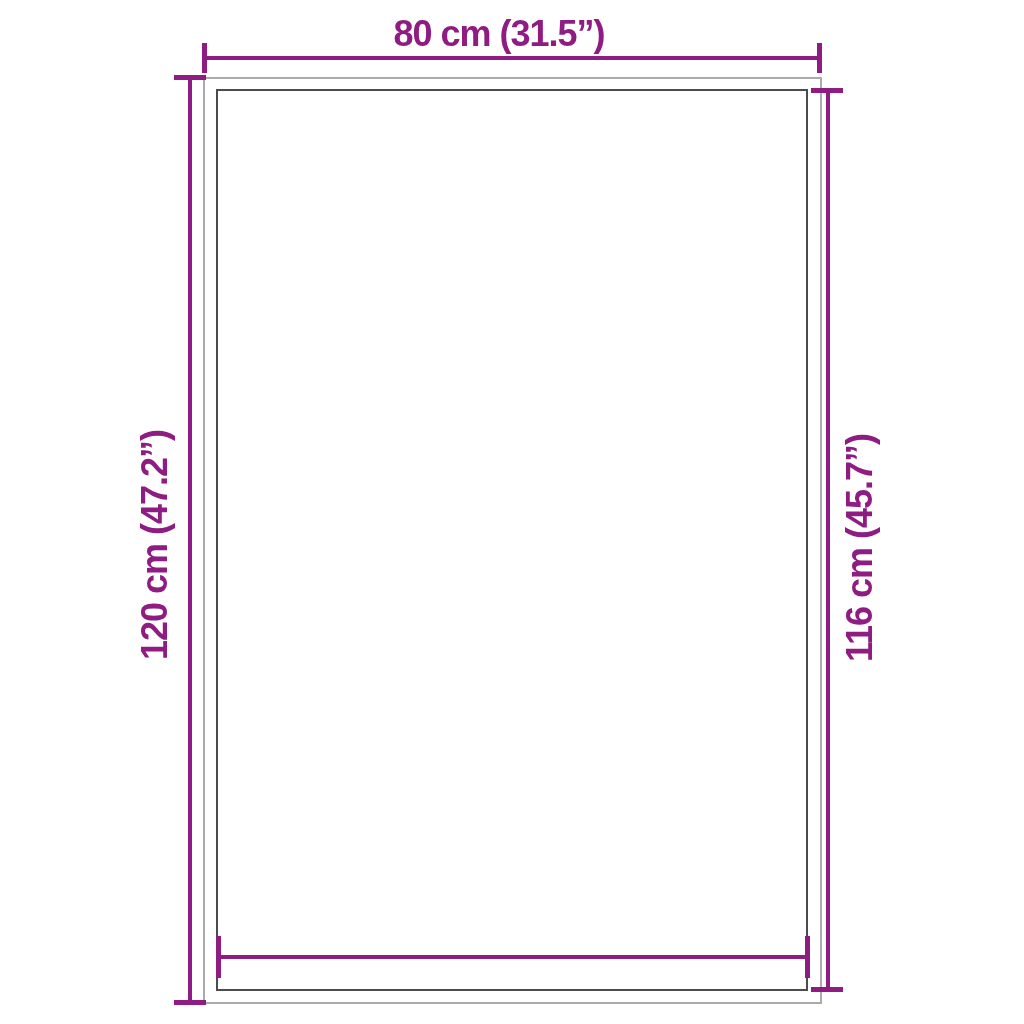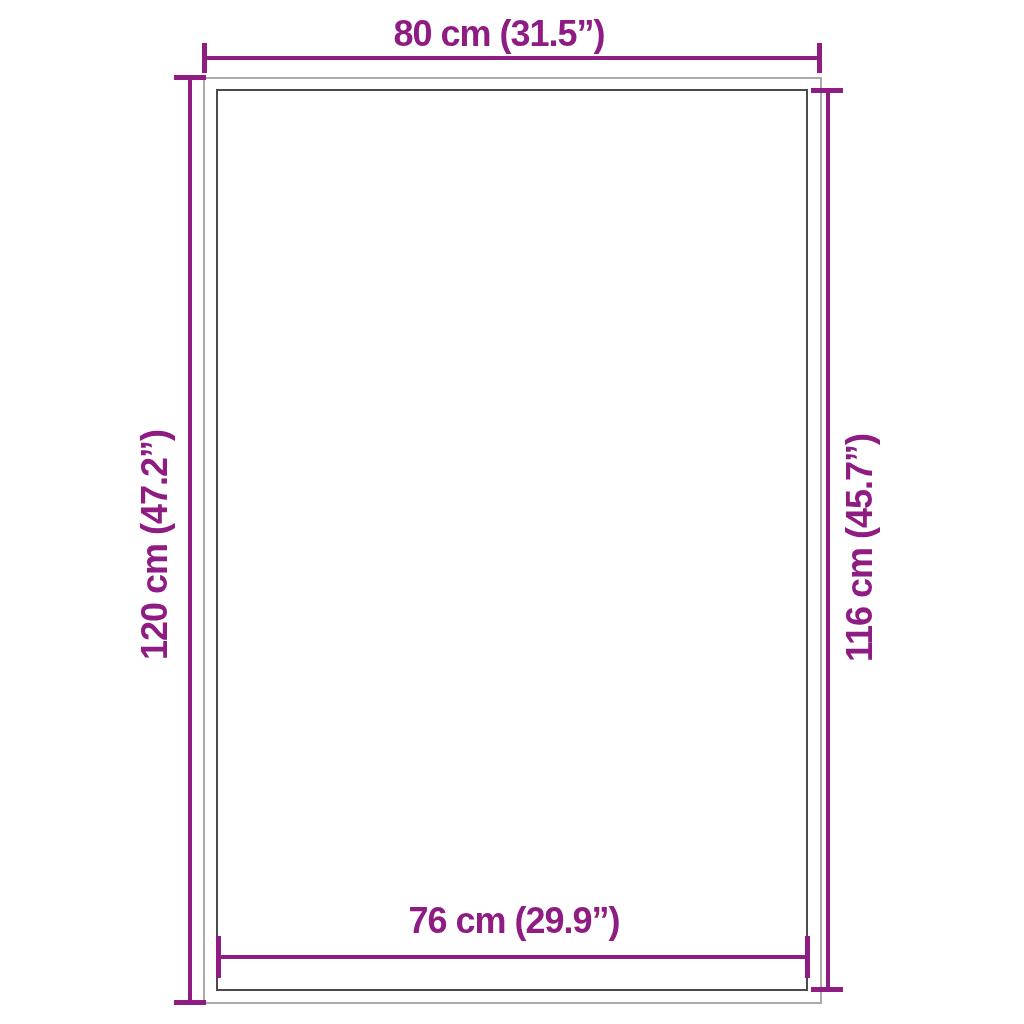--- a/index.html
+++ b/index.html
@@ -74,15 +74,14 @@
   <div class="dim-label label-left">120 cm (47.2”)</div>
 
   <div class="dim dim-right-line"></div>
   <div class="dim dim-right-tick-t"></div>
   <div class="dim dim-right-tick-b"></div>
   <div class="dim-label label-right">116 cm (45.7”)</div>
 
   <div class="dim dim-bottom-line"></div>
   <div class="dim dim-bottom-tick-l"></div>
   <div class="dim dim-bottom-tick-r"></div>
-  <div class="dim-label label-bottom">76 cm (29.9”)</div>
 
 </div>
 
 </body></html>

